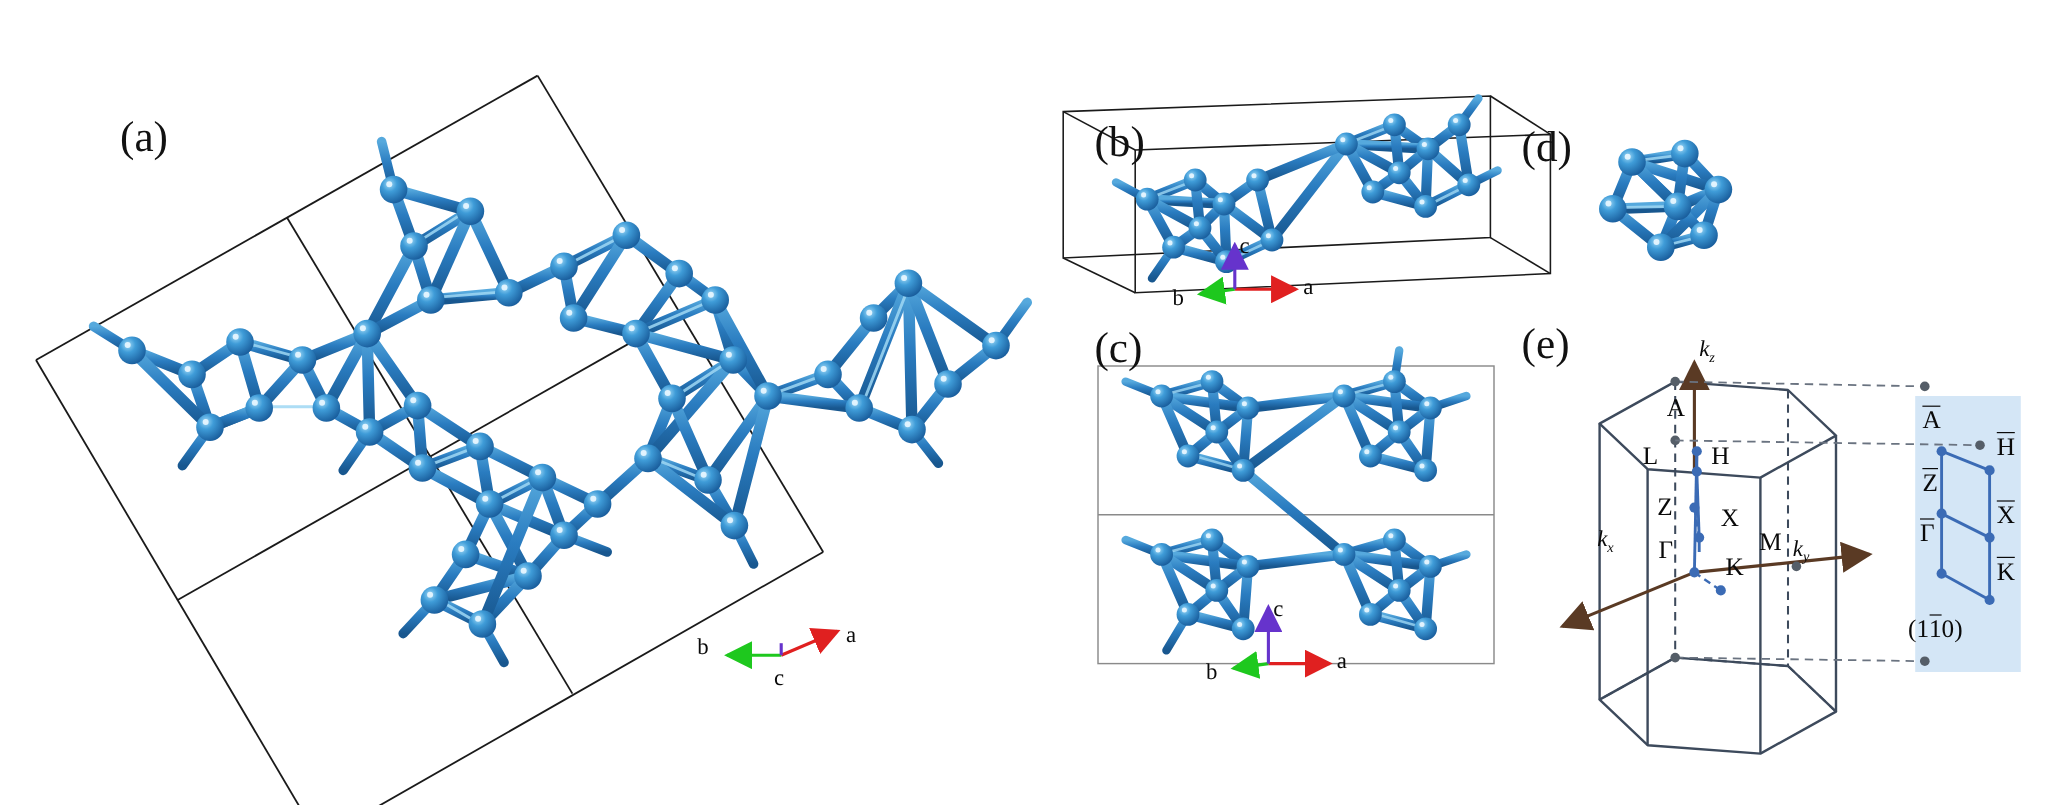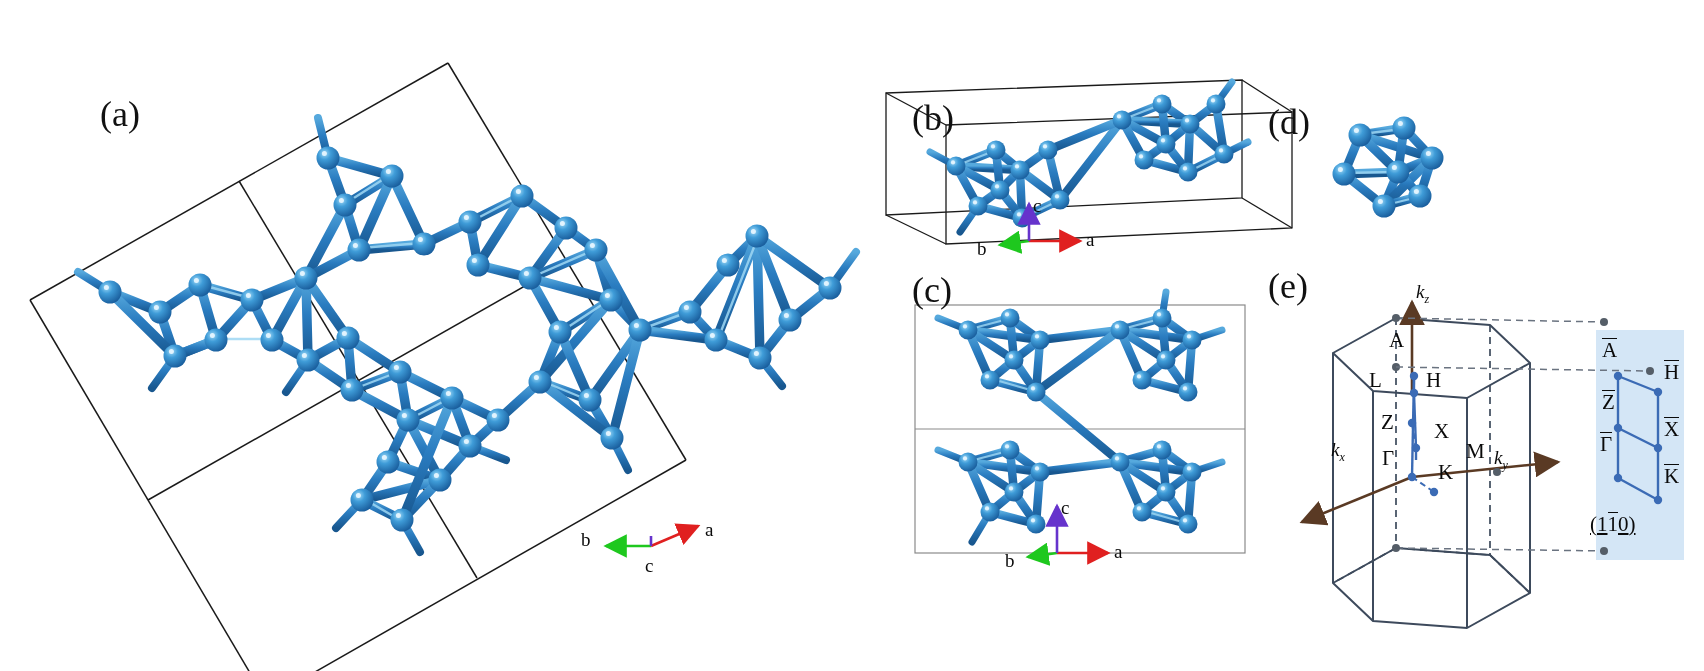--- a/index.html
+++ b/index.html
@@ -677,17 +677,17 @@
   <div class="bz-label" style="left:1664px; top:417px;">
     <span class="overline">X</span>
   </div>
   <div class="bz-label" style="left:1600px; top:432px;">
     <span class="overline">Γ</span>
   </div>
   <div class="bz-label" style="left:1664px; top:464px;">
     <span class="overline">K</span>
   </div>
 
-  <div class="bz-label" style="left:1590px; top:512px;text-decoration:underline;">
+  <div class="bz-label" style="left:1590px; top:512px;">
     <span>(</span><span>1</span><span class="overline">1</span><span>0</span><span>)</span>
   </div>
 
 </div>
 
 </body></html>

